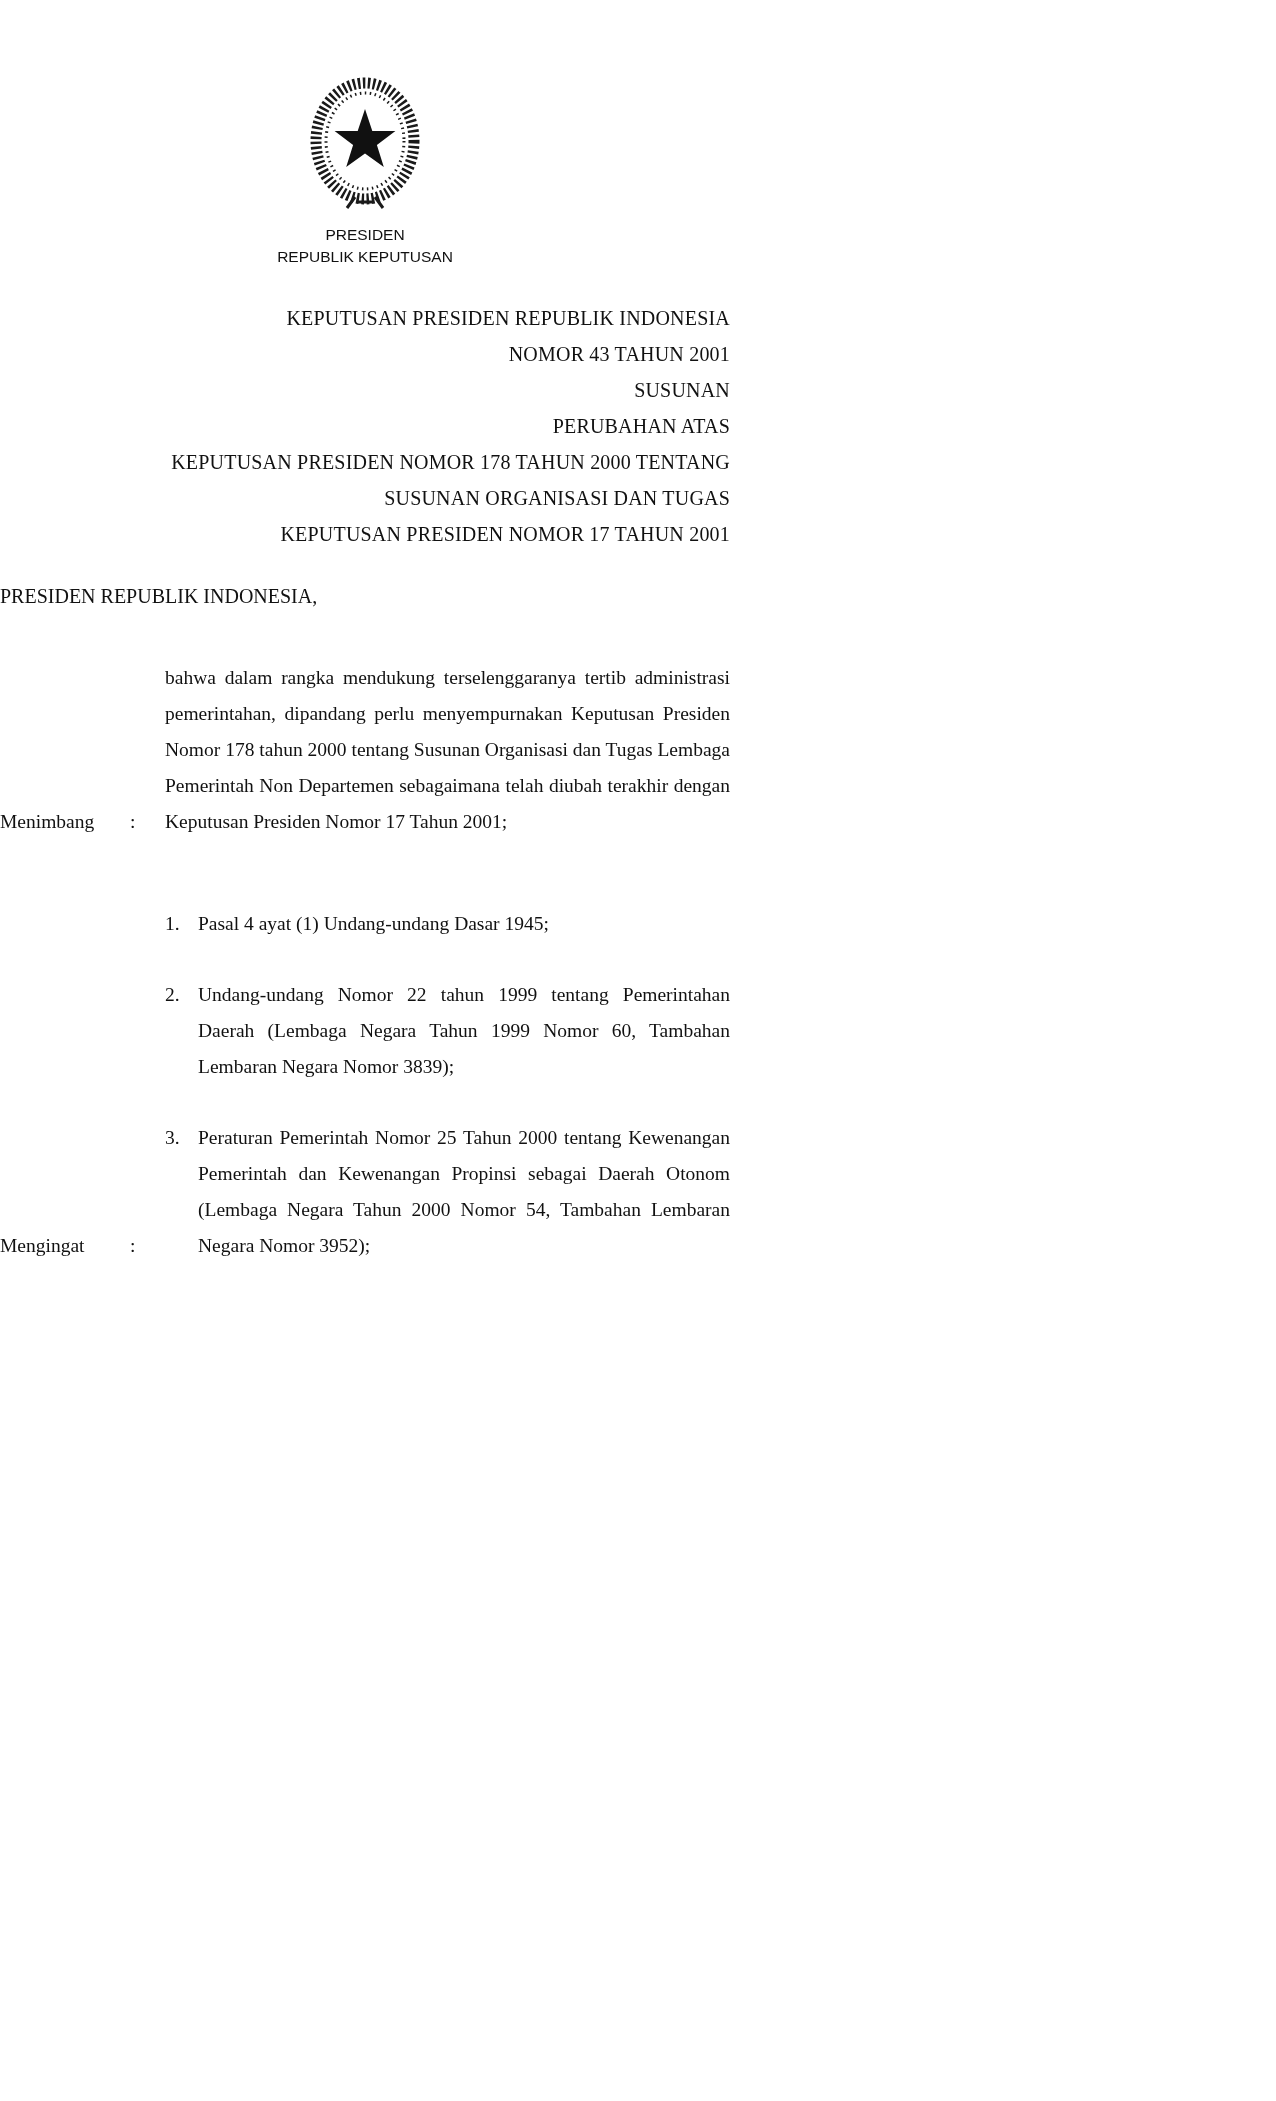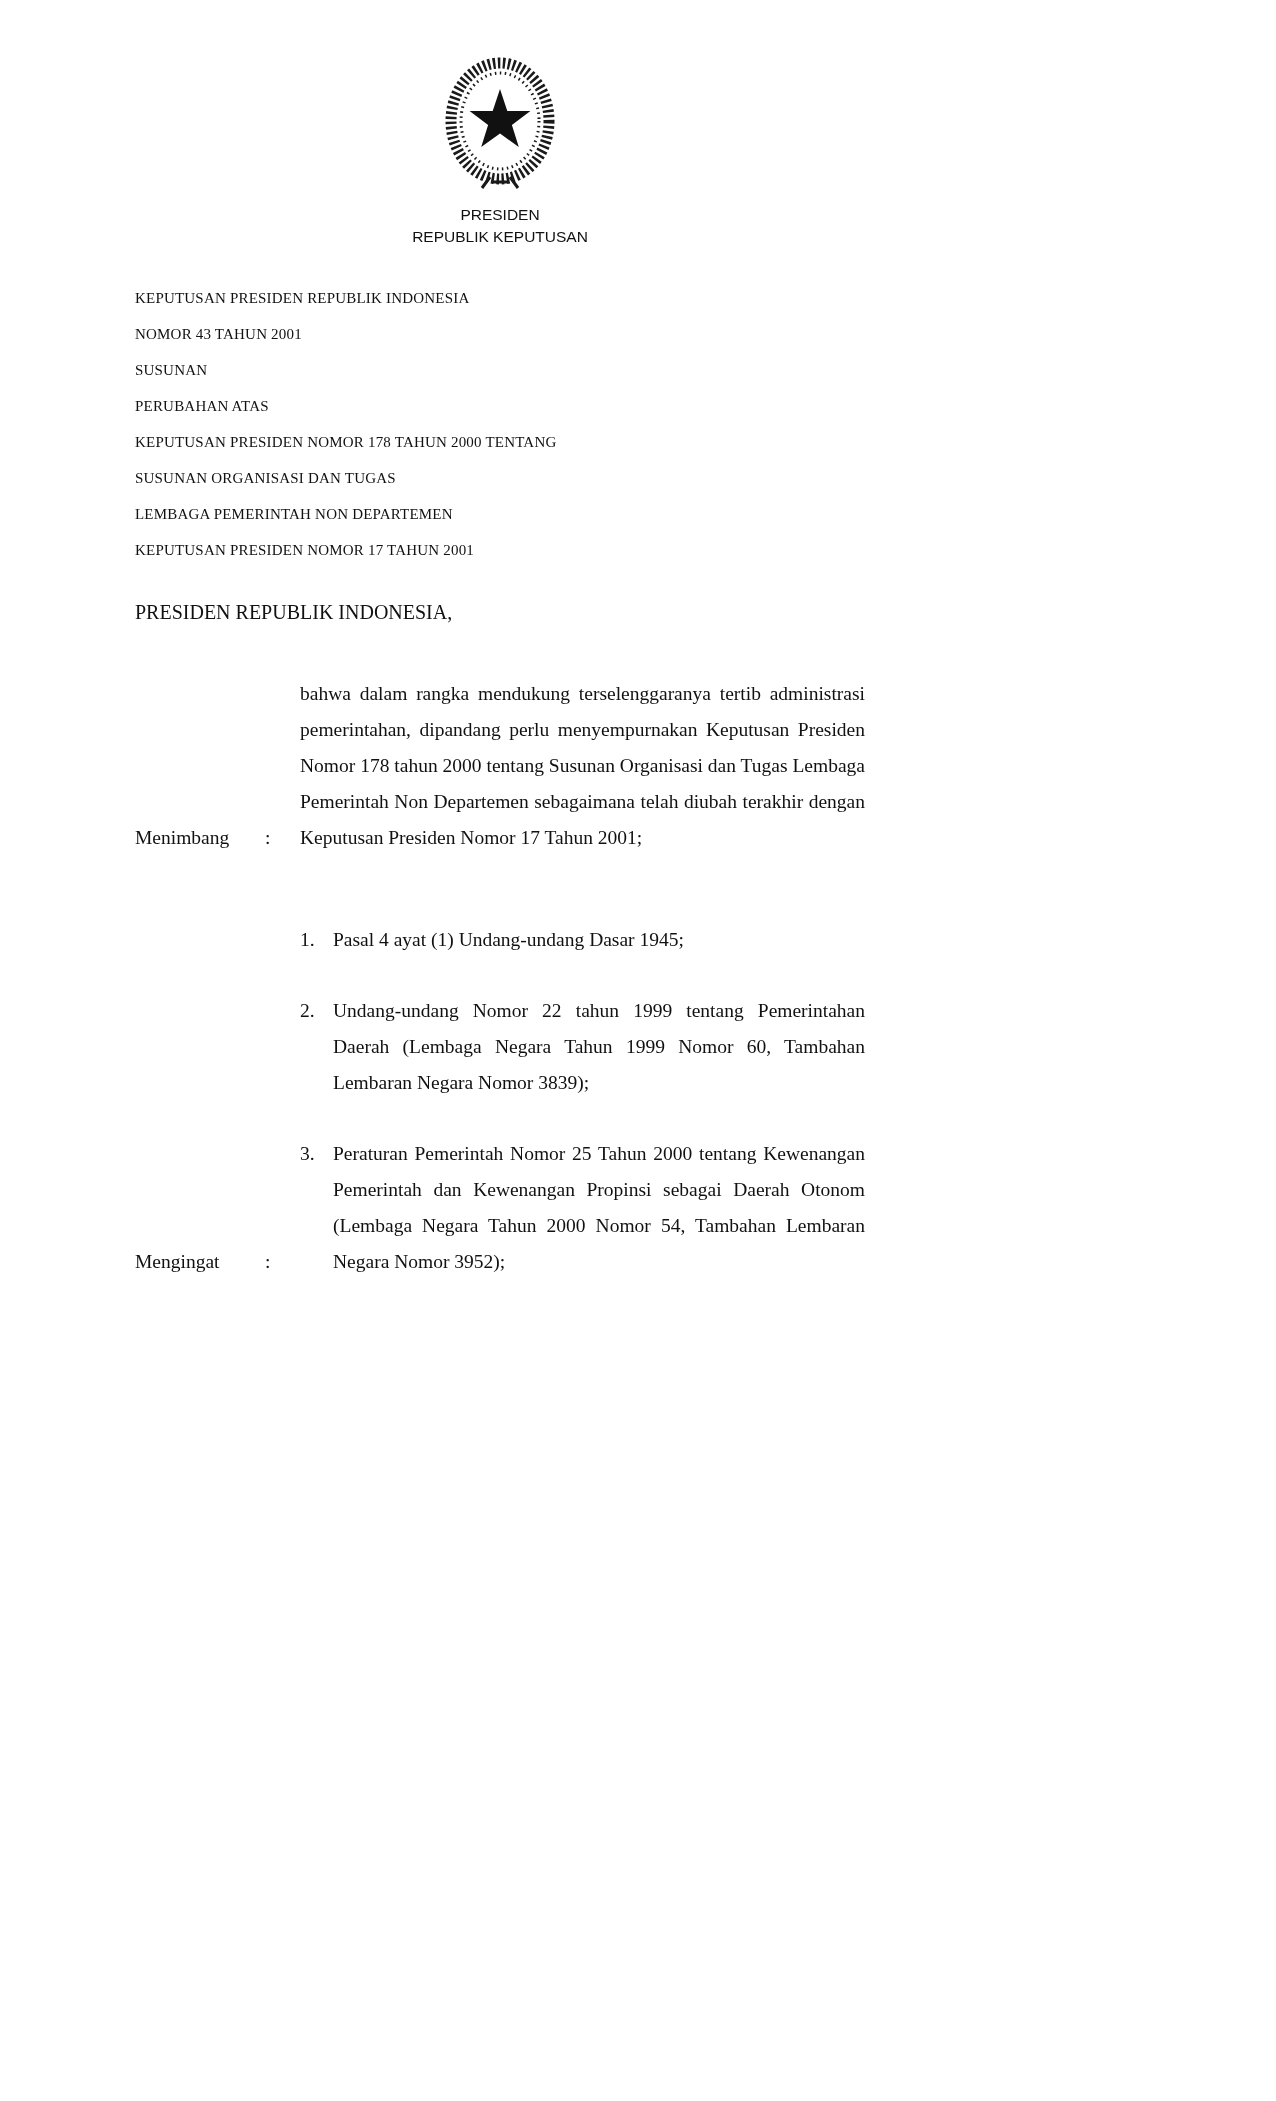--- a/index.html
+++ b/index.html
@@ -8,39 +8,38 @@
     position: relative;
     width: 1276px;
     height: 2101px;
     background: #ffffff;
     color: #111111;
     font-family: "Liberation Serif", serif;
     overflow: hidden;
   }
   .content {
     width: 730px;
-    margin-left: 135px;
-    padding-top: 56px;
+    padding-top: 76px;
   }
   .seal-wrap {
     display: flex;
     justify-content: center;
   }
   .org {
     text-align: center;
     font-family: "Liberation Sans", sans-serif;
     font-size: 15.5px;
     line-height: 22px;
     margin-top: 10px;
     color: #111111;
   }
   .title-block {
     margin-top: 32px;
-    text-align: left;
-    font-size: 15px;
+    text-align: right;
+    font-size: 20px;
     line-height: 36px;
     letter-spacing: 0.2px;
   }
   .salutation {
     text-align: left;
     font-size: 20px;
     line-height: 36px;
     margin-top: 26px;
   }
   .body-section {
@@ -87,21 +86,20 @@
       <div>REPUBLIK KEPUTUSAN</div>
     </div>
 
     <div class="title-block">
       <div>KEPUTUSAN PRESIDEN REPUBLIK INDONESIA</div>
       <div>NOMOR 43 TAHUN 2001</div>
       <div>SUSUNAN</div>
       <div>PERUBAHAN ATAS</div>
       <div>KEPUTUSAN PRESIDEN NOMOR 178 TAHUN 2000 TENTANG</div>
       <div>SUSUNAN ORGANISASI DAN TUGAS</div>
-      <div>LEMBAGA PEMERINTAH NON DEPARTEMEN</div>
       <div>KEPUTUSAN PRESIDEN NOMOR 17 TAHUN 2001</div>
     </div>
 
     <div class="salutation">PRESIDEN REPUBLIK INDONESIA,</div>
 
     <div class="body-section">
 
       <div class="row">
         <div class="label">Menimbang</div>
         <div class="sep">:</div>

